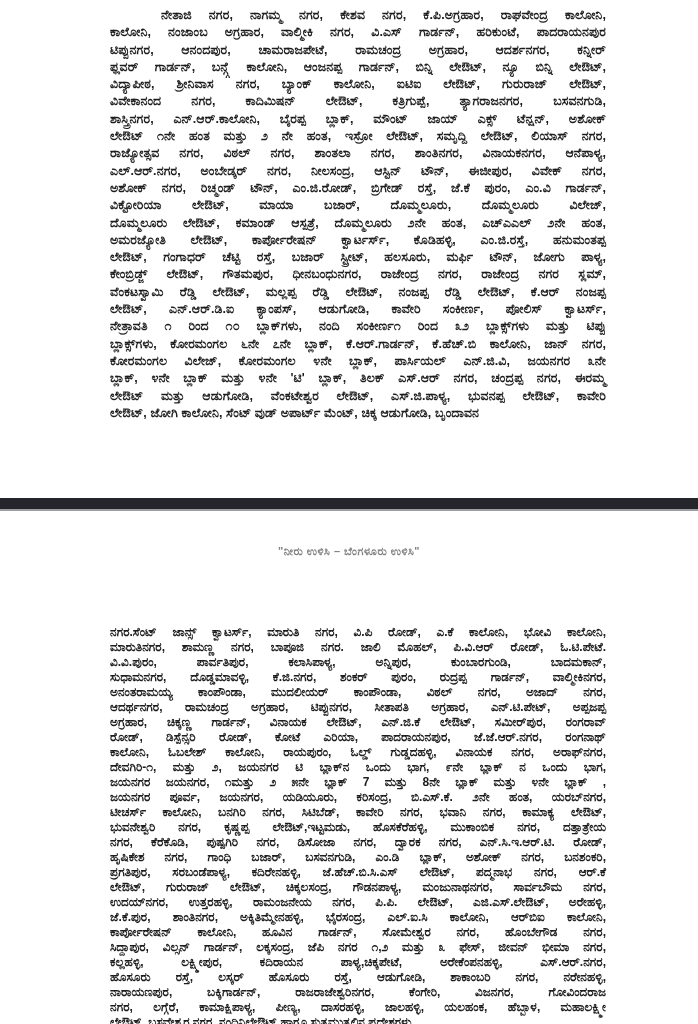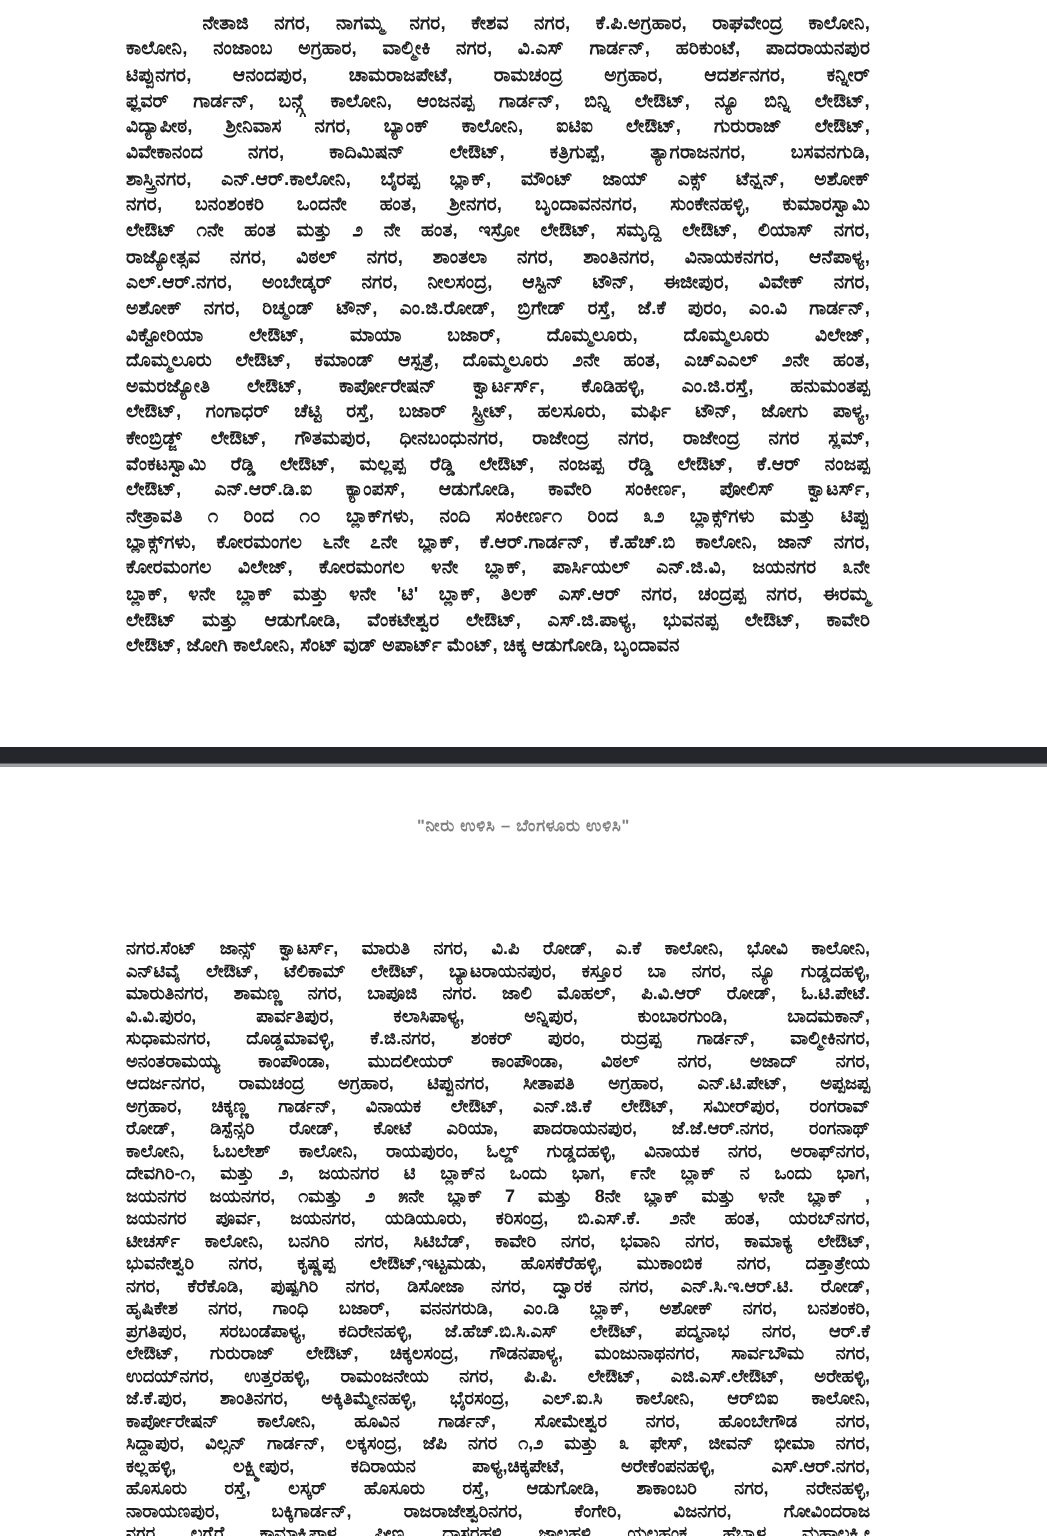--- a/index.html
+++ b/index.html
@@ -5,21 +5,21 @@
   html, body { margin:0; padding:0; }
   body {
     width:698px; height:1024px;
     background:#ffffff;
     position:relative;
     overflow:hidden;
     font-family:"Liberation Sans", sans-serif;
   }
   .text-block {
     position:absolute;
-    left:84px;
+    left:110px;
     width:496px;
     font-weight:bold;
     color:#1d1d1d;
     -webkit-font-smoothing:antialiased;
   }
   #block1 {
     top:7px;
     font-size:12.5px;
     line-height:17.3px;
     letter-spacing:0.1px;
@@ -63,21 +63,20 @@
 <body>
 
 <div id="block1" class="text-block">
     <div class="tline first-line">ನೇತಾಜಿ ನಗರ, ನಾಗಮ್ಮ ನಗರ, ಕೇಶವ ನಗರ, ಕೆ.ಪಿ.ಅಗ್ರಹಾರ, ರಾಘವೇಂದ್ರ ಕಾಲೋನಿ,</div>
     <div class="tline">ಕಾಲೋನಿ, ನಂಜಾಂಬ ಅಗ್ರಹಾರ, ವಾಲ್ಮೀಕಿ ನಗರ, ವಿ.ಎಸ್ ಗಾರ್ಡನ್, ಹರಿಕುಂಟೆ, ಪಾದರಾಯನಪುರ</div>
     <div class="tline">ಟಿಪ್ಪುನಗರ, ಆನಂದಪುರ, ಚಾಮರಾಜಪೇಟೆ, ರಾಮಚಂದ್ರ ಅಗ್ರಹಾರ, ಆದರ್ಶನಗರ, ಕನ್ನೀರ್</div>
     <div class="tline">ಫ್ಲವರ್ ಗಾರ್ಡನ್, ಬನ್ಗ್ಗೆ ಕಾಲೋನಿ, ಆಂಜನಪ್ಪ ಗಾರ್ಡನ್, ಬಿನ್ನಿ ಲೇಔಟ್, ನ್ಯೂ ಬಿನ್ನಿ ಲೇಔಟ್,</div>
     <div class="tline">ವಿದ್ಯಾಪೀಠ, ಶ್ರೀನಿವಾಸ ನಗರ, ಬ್ಯಾಂಕ್ ಕಾಲೋನಿ, ಐಟಿಐ ಲೇಔಟ್, ಗುರುರಾಜ್ ಲೇಔಟ್,</div>
     <div class="tline">ವಿವೇಕಾನಂದ ನಗರ, ಕಾದಿಮಿಷನ್ ಲೇಔಟ್, ಕತ್ರಿಗುಪ್ಪೆ, ತ್ಯಾಗರಾಜನಗರ, ಬಸವನಗುಡಿ,</div>
     <div class="tline">ಶಾಸ್ತ್ರಿನಗರ, ಎನ್.ಆರ್.ಕಾಲೋನಿ, ಬೈರಪ್ಪ ಬ್ಲಾಕ್, ಮೌಂಟ್ ಜಾಯ್ ಎಕ್ಸ್ ಟೆನ್ಷನ್, ಅಶೋಕ್</div>
-    <div class="tline">ನಗರ, ಬನಂಶಂಕರಿ ಒಂದನೇ ಹಂತ, ಶ್ರೀನಗರ, ಬೃಂದಾವನನಗರ, ಸುಂಕೇನಹಳ್ಳಿ, ಕುಮಾರಸ್ವಾಮಿ</div>
     <div class="tline">ಲೇಔಟ್ ೧ನೇ ಹಂತ ಮತ್ತು ೨ ನೇ ಹಂತ, ಇಸ್ರೋ ಲೇಔಟ್, ಸಮೃದ್ದಿ ಲೇಔಟ್, ಲಿಯಾಸ್ ನಗರ,</div>
     <div class="tline">ರಾಜ್ಯೋತ್ಸವ ನಗರ, ವಿಠಲ್ ನಗರ, ಶಾಂತಲಾ ನಗರ, ಶಾಂತಿನಗರ, ವಿನಾಯಕನಗರ, ಆನೆಪಾಳ್ಯ,</div>
     <div class="tline">ಎಲ್.ಆರ್.ನಗರ, ಅಂಬೇಡ್ಕರ್ ನಗರ, ನೀಲಸಂದ್ರ, ಆಸ್ಟಿನ್ ಟೌನ್, ಈಜೀಪುರ, ವಿವೇಕ್ ನಗರ,</div>
     <div class="tline">ಅಶೋಕ್ ನಗರ, ರಿಚ್ಮಂಡ್ ಟೌನ್, ಎಂ.ಜಿ.ರೋಡ್, ಬ್ರಿಗೇಡ್ ರಸ್ತೆ, ಜೆ.ಕೆ ಪುರಂ, ಎಂ.ವಿ ಗಾರ್ಡನ್,</div>
     <div class="tline">ವಿಕ್ಟೋರಿಯಾ ಲೇಔಟ್, ಮಾಯಾ ಬಜಾರ್, ದೊಮ್ಮಲೂರು, ದೊಮ್ಮಲೂರು ವಿಲೇಜ್,</div>
     <div class="tline">ದೊಮ್ಮಲೂರು ಲೇಔಟ್, ಕಮಾಂಡ್ ಆಸ್ಪತ್ರೆ, ದೊಮ್ಮಲೂರು ೨ನೇ ಹಂತ, ಎಚ್ಎಎಲ್ ೨ನೇ ಹಂತ,</div>
     <div class="tline">ಅಮರಜ್ಯೋತಿ ಲೇಔಟ್, ಕಾರ್ಪೋರೇಷನ್ ಕ್ವಾರ್ಟರ್ಸ್, ಕೊಡಿಹಳ್ಳಿ, ಎಂ.ಜಿ.ರಸ್ತೆ, ಹನುಮಂತಪ್ಪ</div>
     <div class="tline">ಲೇಔಟ್, ಗಂಗಾಧರ್ ಚೆಟ್ಟಿ ರಸ್ತೆ, ಬಜಾರ್ ಸ್ಟ್ರೀಟ್, ಹಲಸೂರು, ಮರ್ಫಿ ಟೌನ್, ಜೋಗು ಪಾಳ್ಯ,</div>
     <div class="tline">ಕೇಂಬ್ರಿಡ್ಜ್ ಲೇಔಟ್, ಗೌತಮಪುರ, ಧೀನಬಂಧುನಗರ, ರಾಜೇಂದ್ರ ನಗರ, ರಾಜೇಂದ್ರ ನಗರ ಸ್ಲಮ್,</div>
     <div class="tline">ವೆಂಕಟಸ್ವಾಮಿ ರೆಡ್ಡಿ ಲೇಔಟ್, ಮಲ್ಲಪ್ಪ ರೆಡ್ಡಿ ಲೇಔಟ್, ನಂಜಪ್ಪ ರೆಡ್ಡಿ ಲೇಔಟ್, ಕೆ.ಆರ್ ನಂಜಪ್ಪ</div>
@@ -89,36 +88,35 @@
     <div class="tline">ಲೇಔಟ್ ಮತ್ತು ಆಡುಗೋಡಿ, ವೆಂಕಟೇಶ್ವರ ಲೇಔಟ್, ಎಸ್.ಜಿ.ಪಾಳ್ಯ, ಭುವನಪ್ಪ ಲೇಔಟ್, ಕಾವೇರಿ</div>
     <div class="tline last-line">ಲೇಔಟ್, ಜೋಗಿ ಕಾಲೋನಿ, ಸೆಂಟ್ ವುಡ್ ಅಪಾರ್ಟ್ ಮೆಂಟ್, ಚಿಕ್ಕ ಆಡುಗೋಡಿ, ಬೃಂದಾವನ</div>
   </div>
 
 <div class="page-divider"></div>
 
 <div class="slogan-quote">"ನೀರು ಉಳಿಸಿ – ಬೆಂಗಳೂರು ಉಳಿಸಿ"</div>
 
 <div id="block2" class="text-block">
     <div class="tline">ನಗರ.ಸೆಂಟ್ ಜಾನ್ಸ್ ಕ್ವಾಟರ್ಸ್, ಮಾರುತಿ ನಗರ, ವಿ.ಪಿ ರೋಡ್, ಎ.ಕೆ ಕಾಲೋನಿ, ಭೋವಿ ಕಾಲೋನಿ,</div>
-    <div class="tline">ಎನ್‌ಟಿವೈ ಲೇಔಟ್, ಟೆಲಿಕಾಮ್ ಲೇಔಟ್, ಬ್ಯಾಟರಾಯನಪುರ, ಕಸ್ತೂರ ಬಾ ನಗರ, ನ್ಯೂ ಗುಡ್ಡದಹಳ್ಳಿ,</div>
     <div class="tline">ಮಾರುತಿನಗರ, ಶಾಮಣ್ಣ ನಗರ, ಬಾಪೂಜಿ ನಗರ. ಜಾಲಿ ಮೊಹಲ್, ಪಿ.ವಿ.ಆರ್ ರೋಡ್, ಓ.ಟಿ.ಪೇಟೆ.</div>
     <div class="tline">ವಿ.ವಿ.ಪುರಂ, ಪಾರ್ವತಿಪುರ, ಕಲಾಸಿಪಾಳ್ಯ, ಅನ್ನಿಪುರ, ಕುಂಬಾರಗುಂಡಿ, ಬಾದಮಕಾನ್,</div>
     <div class="tline">ಸುಧಾಮನಗರ, ದೊಡ್ಡಮಾವಳ್ಳಿ, ಕೆ.ಜಿ.ನಗರ, ಶಂಕರ್ ಪುರಂ, ರುದ್ರಪ್ಪ ಗಾರ್ಡನ್, ವಾಲ್ಮೀಕಿನಗರ,</div>
     <div class="tline">ಅನಂತರಾಮಯ್ಯ ಕಾಂಪೌಂಡಾ, ಮುದಲೀಯರ್ ಕಾಂಪೌಂಡಾ, ವಿಠಲ್ ನಗರ, ಅಜಾದ್ ನಗರ,</div>
-    <div class="tline">ಆದರ್ಜನಗರ, ರಾಮಚಂದ್ರ ಅಗ್ರಹಾರ, ಟಿಪ್ಪುನಗರ, ಸೀತಾಪತಿ ಅಗ್ರಹಾರ, ಎನ್.ಟಿ.ಪೇಟ್, ಅಪ್ಪಜಪ್ಪ</div>
+    <div class="tline">ಆದರ್ಥನಗರ, ರಾಮಚಂದ್ರ ಅಗ್ರಹಾರ, ಟಿಪ್ಪುನಗರ, ಸೀತಾಪತಿ ಅಗ್ರಹಾರ, ಎನ್.ಟಿ.ಪೇಟ್, ಅಪ್ಪಜಪ್ಪ</div>
     <div class="tline">ಅಗ್ರಹಾರ, ಚಿಕ್ಕಣ್ಣ ಗಾರ್ಡನ್, ವಿನಾಯಕ ಲೇಔಟ್, ಎನ್.ಜಿ.ಕೆ ಲೇಔಟ್, ಸಮೀರ್‌ಪುರ, ರಂಗರಾವ್</div>
     <div class="tline">ರೋಡ್, ಡಿಸ್ಪೆನ್ಸರಿ ರೋಡ್, ಕೋಟೆ ಎರಿಯಾ, ಪಾದರಾಯನಪುರ, ಜೆ.ಜೆ.ಆರ್.ನಗರ, ರಂಗನಾಥ್</div>
     <div class="tline">ಕಾಲೋನಿ, ಓಬಲೇಶ್ ಕಾಲೋನಿ, ರಾಯಪುರಂ, ಓಲ್ಡ್ ಗುಡ್ಡದಹಳ್ಳಿ, ವಿನಾಯಕ ನಗರ, ಅರಾಫ್‌ನಗರ,</div>
     <div class="tline">ದೇವಗಿರಿ-೧, ಮತ್ತು ೨, ಜಯನಗರ ಟಿ ಬ್ಲಾಕ್‌ನ ಒಂದು ಭಾಗ, ೯ನೇ ಬ್ಲಾಕ್ ನ ಒಂದು ಭಾಗ,</div>
     <div class="tline">ಜಯನಗರ ಜಯನಗರ, ೧ಮತ್ತು ೨ ೫ನೇ ಬ್ಲಾಕ್ 7 ಮತ್ತು 8ನೇ ಬ್ಲಾಕ್ ಮತ್ತು ೪ನೇ ಬ್ಲಾಕ್ ,</div>
     <div class="tline">ಜಯನಗರ ಪೂರ್ವ, ಜಯನಗರ, ಯಡಿಯೂರು, ಕರಿಸಂದ್ರ, ಬಿ.ಎಸ್.ಕೆ. ೨ನೇ ಹಂತ, ಯರಬ್‌ನಗರ,</div>
     <div class="tline">ಟೀಚರ್ಸ್ ಕಾಲೋನಿ, ಬನಗಿರಿ ನಗರ, ಸಿಟಿಬೆಡ್, ಕಾವೇರಿ ನಗರ, ಭವಾನಿ ನಗರ, ಕಾಮಾಕ್ಯ ಲೇಔಟ್,</div>
     <div class="tline">ಭುವನೇಶ್ವರಿ ನಗರ, ಕೃಷ್ಣಪ್ಪ ಲೇಔಟ್,ಇಟ್ಟಮಡು, ಹೊಸಕೆರೆಹಳ್ಳಿ, ಮುಕಾಂಬಿಕ ನಗರ, ದತ್ತಾತ್ರೇಯ</div>
     <div class="tline">ನಗರ, ಕೆರೆಕೊಡಿ, ಪುಷ್ಪಗಿರಿ ನಗರ, ಡಿಸೋಜಾ ನಗರ, ದ್ವಾರಕ ನಗರ, ಎನ್.ಸಿ.ಇ.ಆರ್.ಟಿ. ರೋಡ್,</div>
-    <div class="tline">ಹೃಷಿಕೇಶ ನಗರ, ಗಾಂಧಿ ಬಜಾರ್, ವನನಗರುಡಿ, ಎಂ.ಡಿ ಬ್ಲಾಕ್, ಅಶೋಕ್ ನಗರ, ಬನಶಂಕರಿ,</div>
+    <div class="tline">ಹೃಷಿಕೇಶ ನಗರ, ಗಾಂಧಿ ಬಜಾರ್, ಬಸವನಗುಡಿ, ಎಂ.ಡಿ ಬ್ಲಾಕ್, ಅಶೋಕ್ ನಗರ, ಬನಶಂಕರಿ,</div>
     <div class="tline">ಪ್ರಗತಿಪುರ, ಸರಬಂಡೆಪಾಳ್ಯ, ಕದಿರೇನಹಳ್ಳಿ, ಜೆ.ಹೆಚ್.ಬಿ.ಸಿ.ಎಸ್ ಲೇಔಟ್, ಪದ್ಮನಾಭ ನಗರ, ಆರ್.ಕೆ</div>
     <div class="tline">ಲೇಔಟ್, ಗುರುರಾಜ್ ಲೇಔಟ್, ಚಿಕ್ಕಲಸಂದ್ರ, ಗೌಡನಪಾಳ್ಯ, ಮಂಜುನಾಥನಗರ, ಸಾರ್ವಬೌಮ ನಗರ,</div>
     <div class="tline">ಉದಯ್‌ನಗರ, ಉತ್ತರಹಳ್ಳಿ, ರಾಮಂಜನೇಯ ನಗರ, ಪಿ.ಪಿ. ಲೇಔಟ್, ಎಜಿ.ಎಸ್.ಲೇಔಟ್, ಅರೇಹಳ್ಳಿ,</div>
     <div class="tline">ಜೆ.ಕೆ.ಪುರ, ಶಾಂತಿನಗರ, ಅಕ್ಕಿತಿಮ್ಮೇನಹಳ್ಳಿ, ಭೈರಸಂದ್ರ, ಎಲ್.ಐ.ಸಿ ಕಾಲೋನಿ, ಆರ್‌ಬಿಐ ಕಾಲೋನಿ,</div>
     <div class="tline">ಕಾರ್ಪೋರೇಷನ್ ಕಾಲೋನಿ, ಹೂವಿನ ಗಾರ್ಡನ್, ಸೋಮೇಶ್ವರ ನಗರ, ಹೊಂಬೇಗೌಡ ನಗರ,</div>
     <div class="tline">ಸಿದ್ದಾಪುರ, ವಿಲ್ಸನ್ ಗಾರ್ಡನ್, ಲಕ್ಕಸಂದ್ರ, ಜೆಪಿ ನಗರ ೧,೨ ಮತ್ತು ೩ ಫೇಸ್, ಜೀವನ್ ಭೀಮಾ ನಗರ,</div>
     <div class="tline">ಕಲ್ಲಹಳ್ಳಿ, ಲಕ್ಷ್ಮೀಪುರ, ಕದಿರಾಯನ ಪಾಳ್ಯ,ಚಿಕ್ಕಪೇಟೆ, ಅರೇಕೆಂಪನಹಳ್ಳಿ, ಎಸ್.ಆರ್.ನಗರ,</div>
     <div class="tline">ಹೊಸೂರು ರಸ್ತೆ, ಲಸ್ಕರ್ ಹೊಸೂರು ರಸ್ತೆ, ಆಡುಗೋಡಿ, ಶಾಕಾಂಬರಿ ನಗರ, ನರೇನಹಳ್ಳಿ,</div>
     <div class="tline">ನಾರಾಯಣಪುರ, ಬಕ್ಕಿಗಾರ್ಡನ್, ರಾಜರಾಜೇಶ್ವರಿನಗರ, ಕೆಂಗೇರಿ, ವಿಜನಗರ, ಗೋವಿಂದರಾಜ</div>
     <div class="tline">ನಗರ, ಲಗ್ಗೆರೆ, ಕಾಮಾಕ್ಷಿಪಾಳ್ಯ, ಪೀಣ್ಯ, ದಾಸರಹಳ್ಳಿ, ಜಾಲಹಳ್ಳಿ, ಯಲಹಂಕ, ಹೆಬ್ಬಾಳ, ಮಹಾಲಕ್ಷ್ಮೀ</div>

